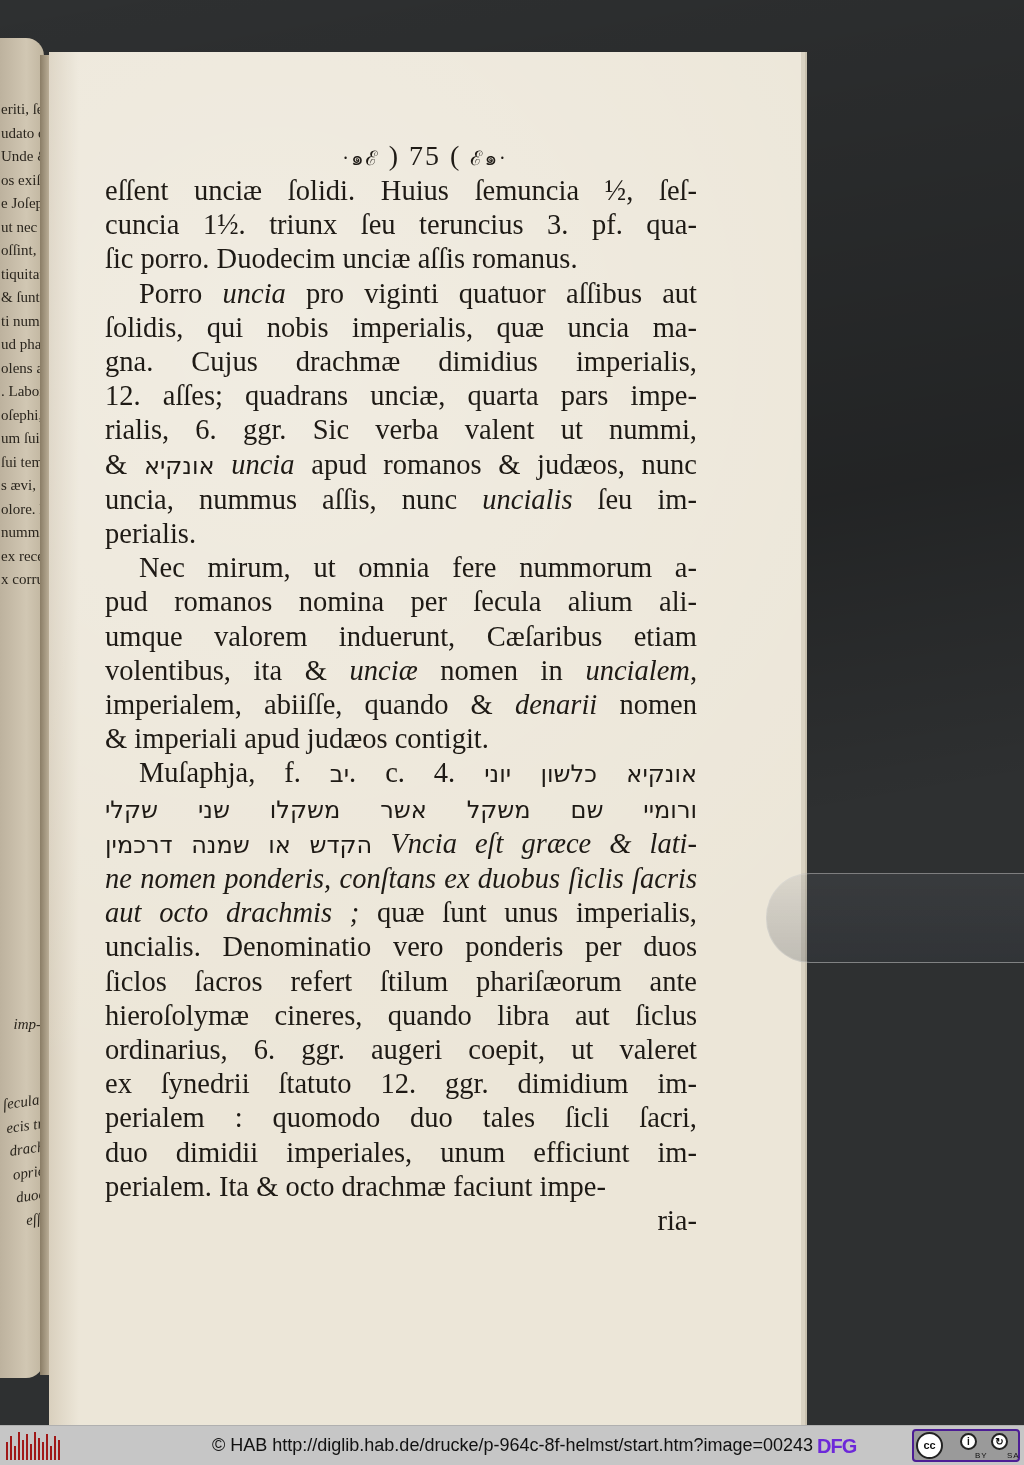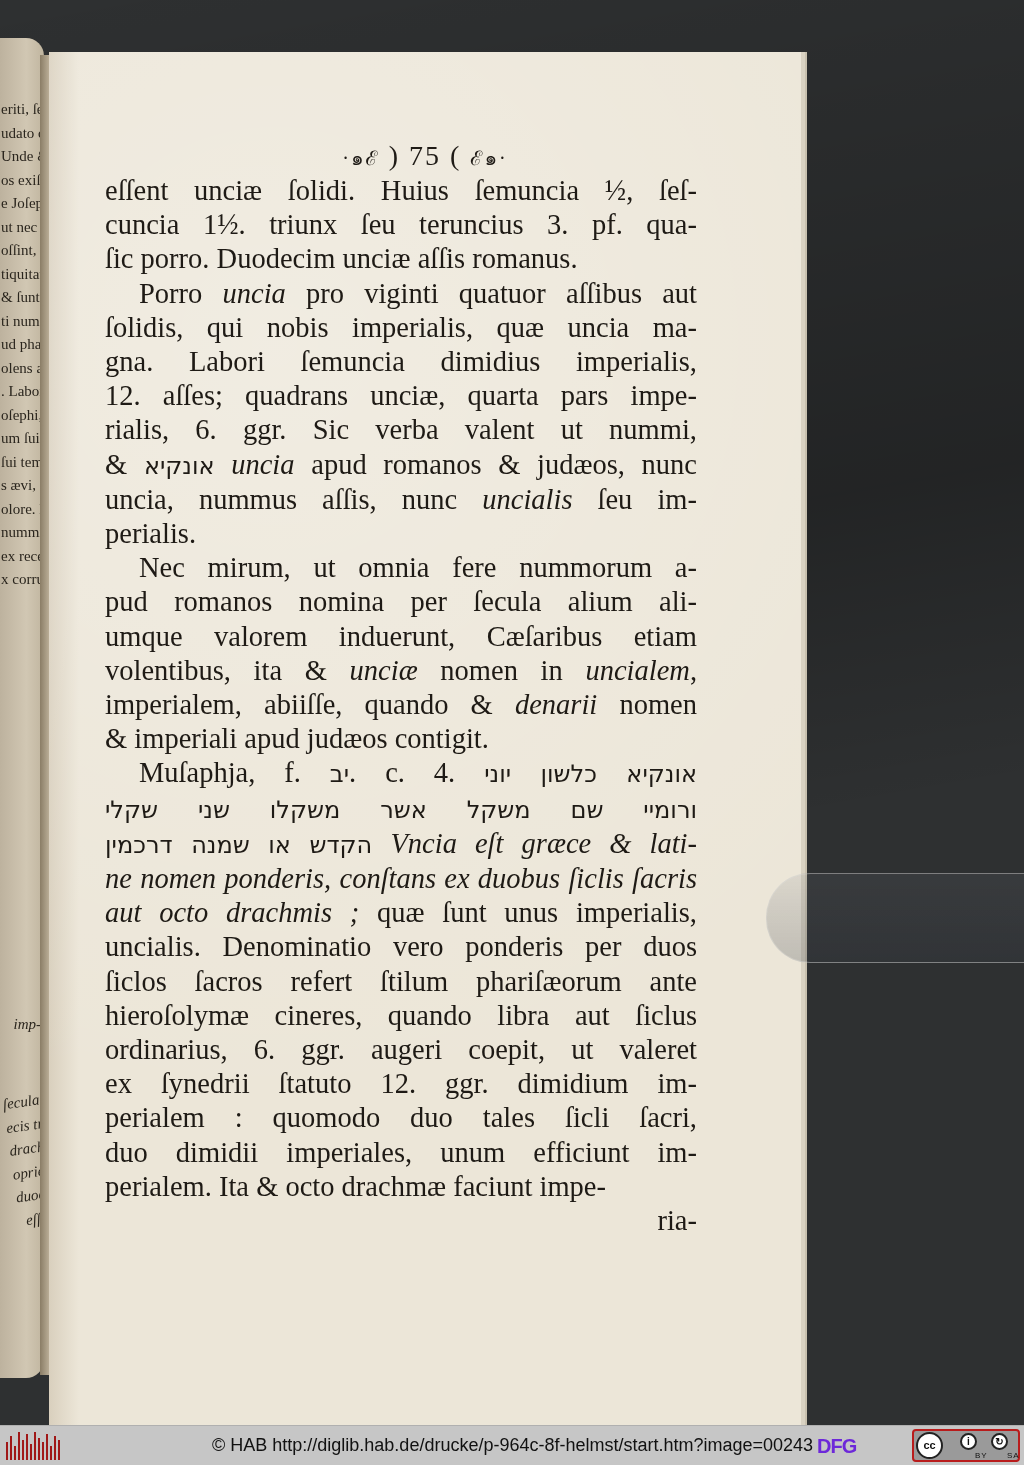--- a/index.html
+++ b/index.html
@@ -72,21 +72,21 @@
   .footer .credit {
     position:absolute; left:212px; top:9px; font-family:"Liberation Sans", sans-serif;
     font-size:18px; color:#111;
   }
   .footer .dfg {
     position:absolute; left:817px; top:4px; font-family:"Liberation Sans", sans-serif;
     font-weight:bold; font-size:20px; color:#6d28d9; letter-spacing:-1px; line-height:32px;
   }
   .footer .cc {
     position:absolute; left:912px; top:3px; width:108px; height:33px;
-    background:#9a9a9a; border:2px solid #b91c1c; border-radius:4px; box-sizing:border-box;
+    background:#9a9a9a; border:2px solid #4c1d95; border-radius:4px; box-sizing:border-box;
   }
   .cc .cc-circle {
     position:absolute; left:2px; top:1px; width:27px; height:27px; border-radius:50%;
     background:#fff; border:2px solid #222; box-sizing:border-box;
     font-family:"Liberation Sans", sans-serif; font-weight:bold; font-size:11px;
     text-align:center; line-height:23px; color:#111;
   }
   .cc .lic-icon {
     position:absolute; top:2px; width:17px; height:17px; border-radius:50%;
     background:#fff; border:2px solid #222; box-sizing:border-box;
@@ -149,21 +149,21 @@
     <span> ( </span>
     <span class="orn">ℰ๑·</span>
   </div>
 
   <div class="text-block" id="body">
       <span class="line">eſſent unciæ ſolidi.  Huius ſemuncia ½, ſeſ-</span>
       <span class="line">cuncia 1½. triunx ſeu teruncius 3. pf. qua-</span>
       <span class="line last">ſic porro.  Duodecim unciæ aſſis romanus.</span>
       <span class="line indent">Porro <span class="it">uncia</span> pro viginti quatuor aſſibus aut</span>
       <span class="line">ſolidis, qui nobis imperialis, quæ uncia ma-</span>
-      <span class="line">gna.  Labori ſemuncia dimidius imperialis,</span>
+      <span class="line">gna.  Cujus drachmæ dimidius imperialis,</span>
       <span class="line">12. aſſes; quadrans unciæ, quarta pars impe-</span>
       <span class="line">rialis, 6. ggr.   Sic verba valent ut nummi,</span>
       <span class="line">&amp; <span class="heb">אונקיא</span> <span class="it">uncia</span> apud romanos &amp; judæos, nunc</span>
       <span class="line">uncia, nummus aſſis, nunc <span class="it">uncialis</span> ſeu im-</span>
       <span class="line last">perialis.</span>
       <span class="line indent">Nec mirum, ut omnia fere nummorum a-</span>
       <span class="line">pud romanos nomina per ſecula alium ali-</span>
       <span class="line">umque valorem induerunt, Cæſaribus etiam</span>
       <span class="line">volentibus, ita &amp; <span class="it">unciæ</span> nomen in <span class="it">uncialem</span>,</span>
       <span class="line">imperialem, abiiſſe, quando &amp; <span class="it">denarii</span> nomen</span>

